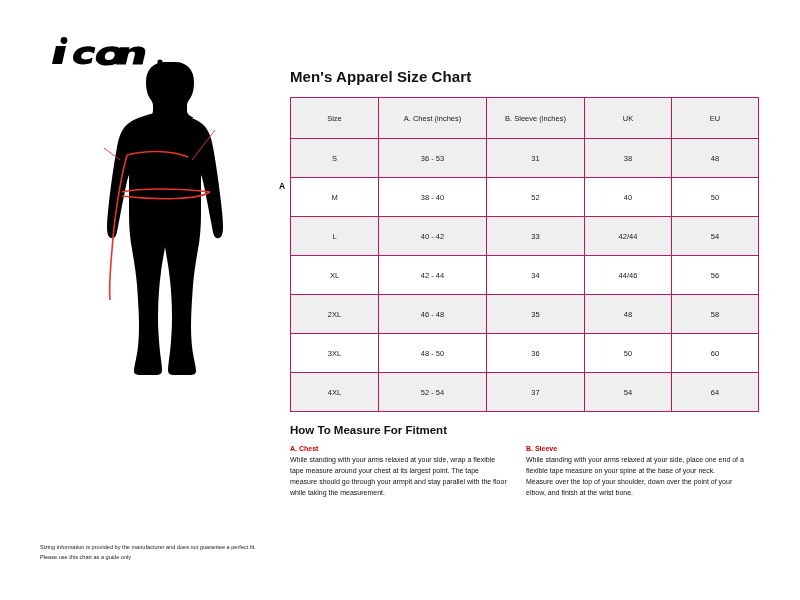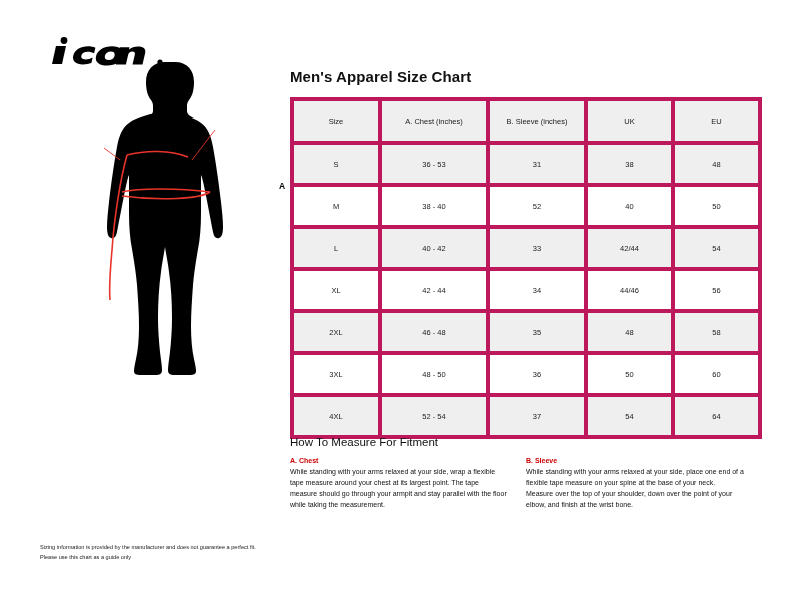--- a/index.html
+++ b/index.html
@@ -66,21 +66,21 @@
     letter-spacing: 0.1px;
   }
 
   table.size-chart {
     border-collapse: collapse;
     width: 468px;
     table-layout: fixed;
   }
   table.size-chart th,
   table.size-chart td {
-    border: 4px solid #be185d;
+    border: 1px solid #be185d;
     text-align: center;
     font-size: 7.5px;
     color: #1a1a1a;
     height: 38px;
     font-weight: normal;
     padding: 0;
   }
   table.size-chart thead th {
     background: #efefef;
     height: 40px;
@@ -100,23 +100,23 @@
 
   
   .howto {
     position: absolute;
     left: 290px;
     top: 420px;
     width: 470px;
   }
   .howto-title {
     font-size: 11.5px;
-    font-weight: normal;
+    font-weight: bold;
     color: #111;
-    margin: 16px 0 9px 0;
+    margin: 4px 0 9px 0;
   }
   .howto-cols {
     display: flex;
     gap: 18px;
   }
   .howto-col { width: 218px; }
   .howto-head {
     font-size: 7px;
     font-weight: bold;
     color: #cc0000;

